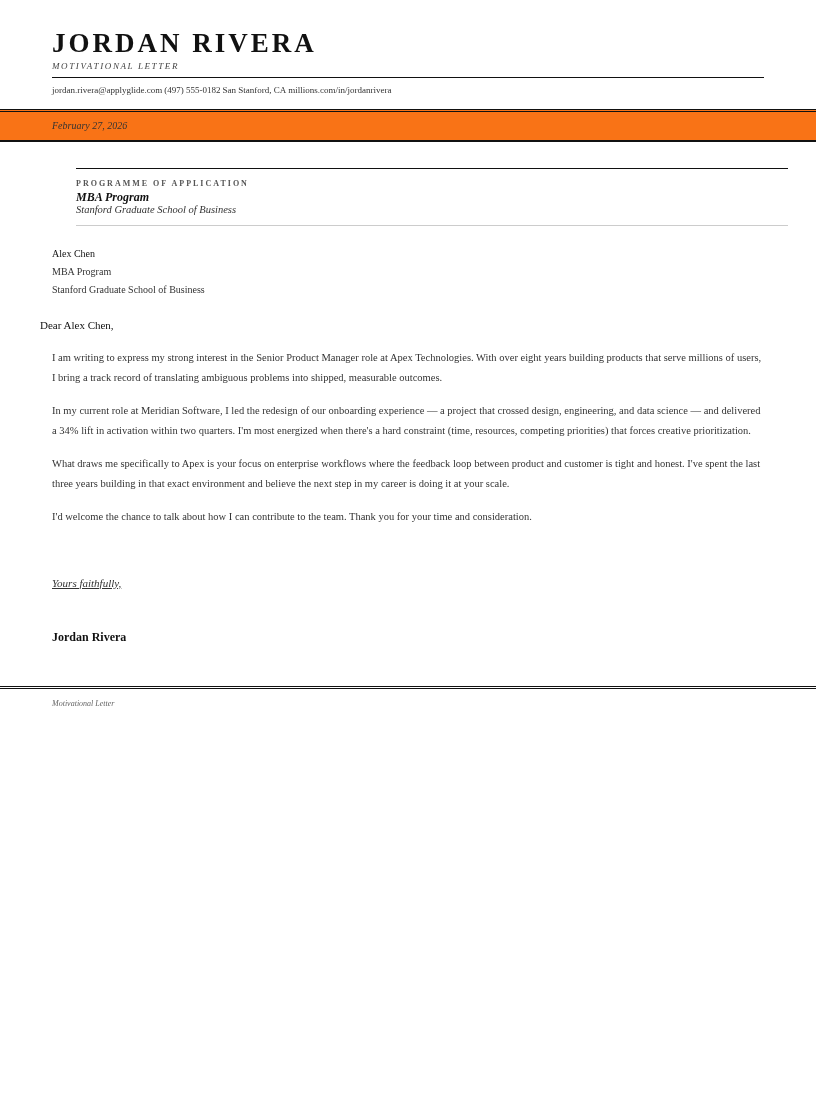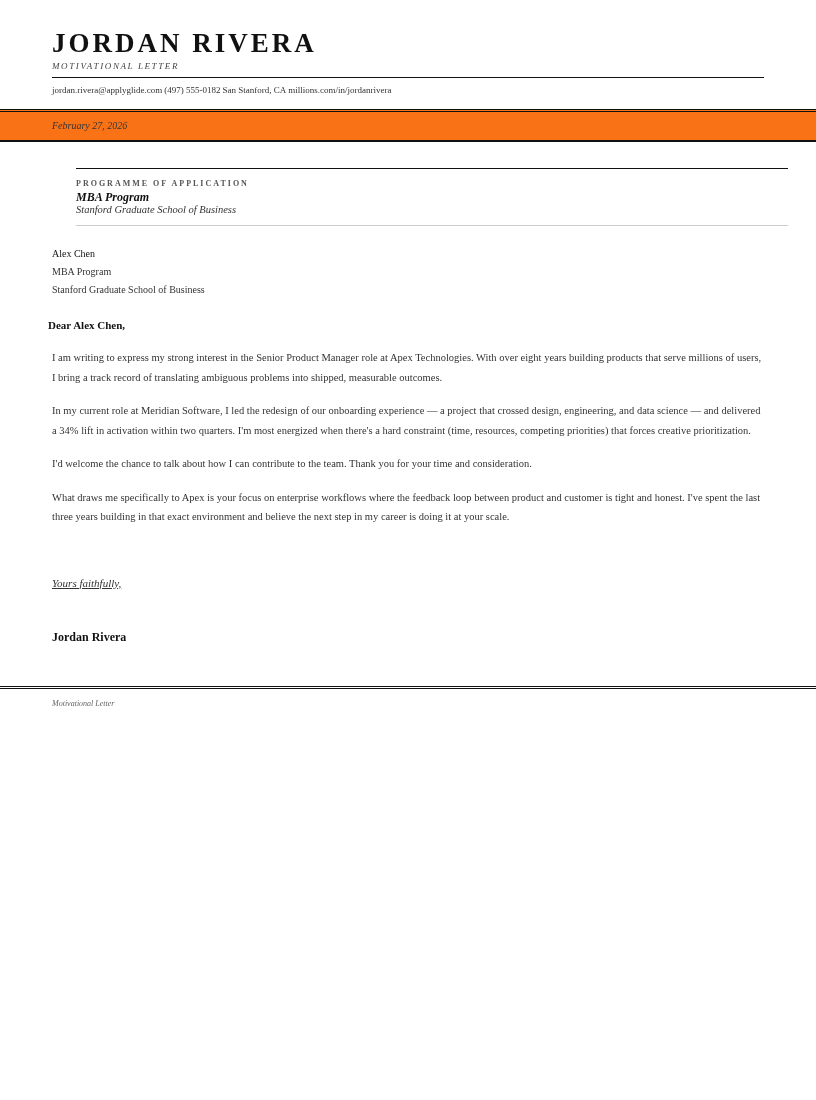--- a/index.html
+++ b/index.html
@@ -12,21 +12,21 @@
   .date-band { position: absolute; top: 109px; left: 0; width: 816px; height: 28px; background: #f97316;
                border-top: 3px double #111; border-bottom: 2px solid #111; box-sizing: content-box; }
   .date { position: absolute; left: 52px; top: 8px; font-size: 10px; font-style: italic; color: #333; }
   .programme { position: absolute; top: 168px; left: 52px; width: 712px; border-top: 1px solid #111; margin-left: 24px; }
   .prog-label { font-size: 8px; letter-spacing: 2px; color: #555; font-weight: bold; margin-top: 10px; line-height: 10px; }
   .prog-title { font-size: 12px; font-style: italic; font-weight: bold; color: #111; margin-top: 2px; line-height: 13px; }
   .prog-school { font-size: 10.5px; font-style: italic; color: #333; line-height: 12px; }
   .prog-rule { border-top: 1px solid #ccc; margin-top: 9px; }
   .recipient { position: absolute; top: 245px; left: 52px; font-size: 10px; line-height: 18px; color: #333; }
   .recipient .r-name { font-weight: normal; color: #111; }
-  .salutation { position: absolute; top: 319px; left: 48px; font-size: 11px; font-weight: bold; color: #111; }
+  .salutation { position: absolute; top: 319px; left: 40px; font-size: 11px; font-weight: normal; color: #111; }
   .body { position: absolute; top: 348px; left: 52px; width: 712px; font-size: 10.5px; line-height: 19.5px; color: #333; }
   .body p { margin: 0 0 14px 0; }
   .closing { position: absolute; top: 577px; left: 52px; font-size: 11px; font-style: italic; color: #333; text-decoration: underline; }
   .signature { position: absolute; top: 630px; left: 52px; font-size: 12px; font-weight: bold; color: #111; }
   .footer-rule { position: absolute; top: 686px; left: 0; width: 816px; border-top: 3px double #111; }
   .footer-text { position: absolute; top: 699px; left: 52px; font-size: 8px; font-style: italic; color: #666; }
 </style>
 </head>
 <body>
 
@@ -57,21 +57,21 @@
   <div class="r-name">Alex Chen</div>
   <div>MBA Program</div>
   <div>Stanford Graduate School of Business</div>
 </div>
 
 <div class="salutation">Dear Alex Chen,</div>
 
 <div class="body">
   <p>I am writing to express my strong interest in the Senior Product Manager role at Apex Technologies. With over eight years building products that serve millions of users, I bring a track record of translating ambiguous problems into shipped, measurable outcomes.</p>
   <p>In my current role at Meridian Software, I led the redesign of our onboarding experience — a project that crossed design, engineering, and data science — and delivered a 34% lift in activation within two quarters. I'm most energized when there's a hard constraint (time, resources, competing priorities) that forces creative prioritization.</p>
+  <p>What draws me specifically to Apex is your focus on enterprise workflows where the feedback loop between product and customer is tight and honest. I've spent the last three years building in that exact environment and believe the next step in my career is doing it at your scale.</p>
   <p>I'd welcome the chance to talk about how I can contribute to the team. Thank you for your time and consideration.</p>
-  <p>What draws me specifically to Apex is your focus on enterprise workflows where the feedback loop between product and customer is tight and honest. I've spent the last three years building in that exact environment and believe the next step in my career is doing it at your scale.</p>
 </div>
 
 <div class="closing">Yours faithfully,</div>
 <div class="signature">Jordan Rivera</div>
 
 <div class="footer-rule"></div>
 <div class="footer-text">Motivational Letter</div>
 
 </body></html>

